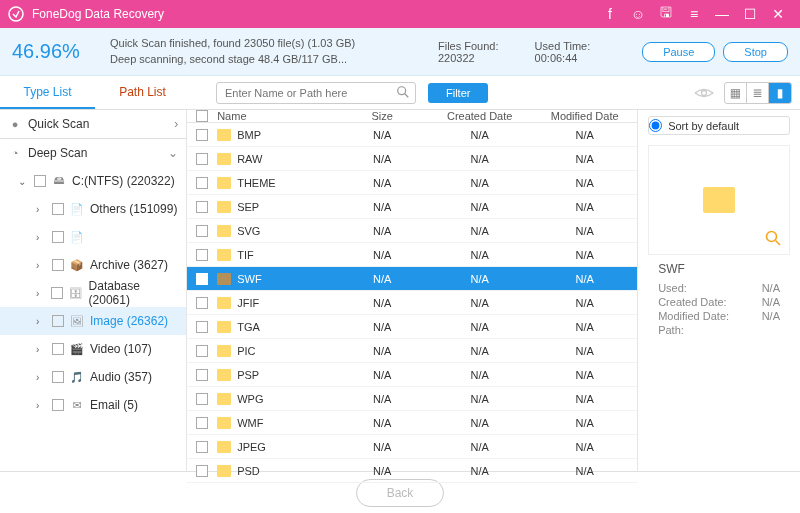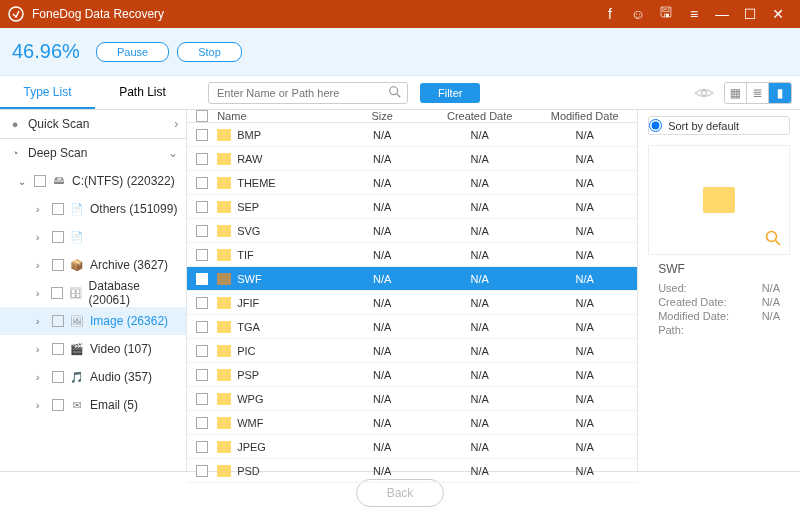--- a/index.html
+++ b/index.html
@@ -1,32 +1,32 @@
 <!DOCTYPE html>
 <html><head>
 <meta charset="utf-8">
 <style>
 * { margin: 0; padding: 0; box-sizing: border-box; font-family: "Segoe UI", Arial, sans-serif; }
 body { width: 800px; height: 513px; background: #fff; overflow: hidden; font-size: 12px; color: #333; }
-.titlebar { height: 28px; background: #c2410c; color: #fff; display: flex; align-items: center; padding: 0 8px; }
+.titlebar { height: 28px; background: #ec4899; color: #fff; display: flex; align-items: center; padding: 0 8px; }
 .titlebar .logo { width: 16px; height: 16px; margin-right: 8px; }
 .titlebar .title { font-size: 12px; flex: 1; }
 .titlebar .tb-icons { display: flex; gap: 0; }
 .titlebar .tb-icons span { width: 28px; height: 28px; display: flex; align-items: center; justify-content: center; cursor: pointer; font-size: 14px; }
-.statusbar { height: 48px; background: #eaf5fd; display: flex; align-items: center; padding: 0 12px; gap: 14px; border-bottom: 1px solid #d6e9f7; }
+.statusbar { height: 48px; background: #eaf5fd; display: flex; align-items: center; padding: 0 12px; gap: 28px; border-bottom: 1px solid #d6e9f7; }
 .pct { font-size: 20px; color: #2196e8; font-weight: 500; width: 70px; }
 .scaninfo { font-size: 11px; color: #555; line-height: 1.4; flex: 0 0 auto; width: 300px; }
 .sbmid { font-size: 11px; color: #555; display: flex; gap: 18px; flex: 1; }
 .sbbtns { display: flex; gap: 8px; }
 .pillbtn { border: 1px solid #2196e8; color: #2196e8; background: #fff; border-radius: 9px; padding: 3px 20px; font-size: 11px; cursor: pointer; }
 .topcontrols { height: 34px; display: flex; align-items: center; border-bottom: 1px solid #e0e0e0; padding-right: 8px; }
 .tabs { display: flex; width: 190px; height: 100%; }
-.tab { flex: 1; display: flex; align-items: center; justify-content: center; font-size: 12px; color: #000000; cursor: pointer; border-bottom: 2px solid transparent; }
+.tab { flex: 1; display: flex; align-items: center; justify-content: center; font-size: 12px; color: #c2410c; cursor: pointer; border-bottom: 2px solid transparent; }
 .tab.active { color: #2196e8; border-bottom-color: #2196e8; }
-.searchbox { position: relative; margin-left: 18px; }
+.searchbox { position: relative; margin-left: 26px; }
 .searchbox input { width: 200px; height: 22px; border: 1px solid #ccc; border-radius: 3px; padding: 0 24px 0 8px; font-size: 11px; color: #888; }
 .searchbox .si { position: absolute; right: 6px; top: 3px; color: #aaa; }
 .filterbtn { margin-left: 12px; background: #2196e8; color: #fff; border: none; border-radius: 3px; padding: 4px 18px; font-size: 11px; cursor: pointer; }
 .vieweye { margin-left: auto; color: #ccc; }
 .viewtoggles { display: flex; margin-left: 10px; border: 1px solid #ccc; border-radius: 3px; overflow: hidden; }
 .viewtoggles span { width: 22px; height: 20px; display: flex; align-items: center; justify-content: center; font-size: 12px; cursor: pointer; color: #888; border-right: 1px solid #ccc; }
 .viewtoggles span:last-child { border-right: none; background: #2196e8; color: #fff; }
 .main { display: flex; height: 361px; }
 .sidebar { width: 190px; border-right: 1px solid #e5e5e5; overflow-y: auto; font-size: 12px; }
 .side-item { display: flex; align-items: center; height: 28px; padding: 0 8px; cursor: pointer; gap: 6px; }
@@ -84,20 +84,28 @@
     <span>🖫</span>
     <span>≡</span>
     <span>—</span>
     <span>☐</span>
     <span>✕</span>
   </div>
 </div>
 
 <div class="statusbar">
   <div class="pct">46.96%</div>
+  <div class="scaninfo">
+    <div>Quick Scan finished, found 23050 file(s) (1.03 GB)</div>
+    <div>Deep scanning, second stage 48.4 GB/117 GB...</div>
+  </div>
+  <div class="sbmid">
+    <div><span>Files Found:</span> <span>220322</span></div>
+    <div><span>Used Time:</span> <span>00:06:44</span></div>
+  </div>
   <div class="sbbtns">
     <button class="pillbtn">Pause</button>
     <button class="pillbtn">Stop</button>
   </div>
 </div>
 
 <div class="topcontrols">
   <div class="tabs">
     <div class="tab active">Type List</div>
     <div class="tab">Path List</div>

